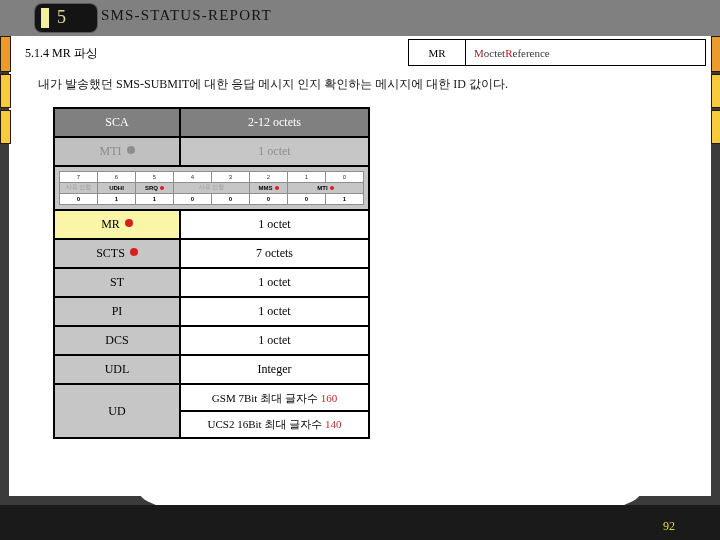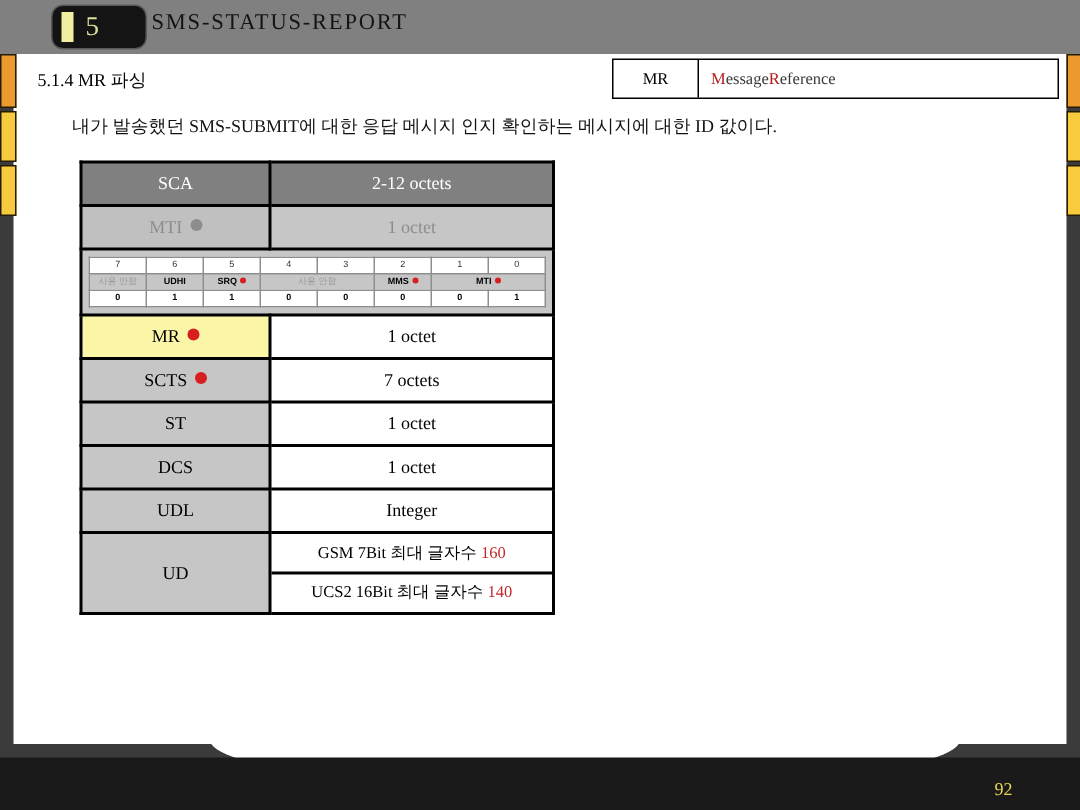--- a/index.html
+++ b/index.html
@@ -88,21 +88,21 @@
     font-family: "Liberation Serif", serif;
   }
 
   
   .section-heading {
     position: absolute; left: 25px; top: 45px;
     font-size: 12px; color: #000;
     font-family: "Liberation Serif", serif;
   }
   .body-paragraph {
-    position: absolute; left: 48px; top: 76px;
+    position: absolute; left: 38px; top: 76px;
     font-size: 12px; color: #111;
     font-family: "Liberation Serif", serif;
     white-space: nowrap;
   }
 
   
   .mr-box {
     position: absolute; left: 408px; top: 39px;
     width: 296px; height: 25px;
     border: 1px solid #000; background: #fff;
@@ -218,21 +218,21 @@
       <div class="tab tab-yellow" style="top: 110px; height: 32px; left: 711px;"></div>
     </div>
 
   <div class="section-heading">5.1.4 MR 파싱</div>
   <div class="body-paragraph">내가 발송했던 SMS-SUBMIT에 대한 응답 메시지 인지 확인하는 메시지에 대한 ID 값이다.</div>
 
   <div class="mr-box">
     <div class="mr-key">MR</div>
     <div class="mr-val">
       <span class="cap">M</span>
-        <span>essage </span>
+        <span>octet </span>
         <span class="cap">R</span>
         <span>eference</span>
     </div>
   </div>
 
   <table class="pdu-table">
     <colgroup>
       <col class="col-label">
       <col class="col-value">
     </colgroup>
@@ -289,20 +289,24 @@
         </tr>
         <tr>
           <td><span>SCTS</span><span class="dot"></span></td>
           <td><span>7 octets</span></td>
         </tr>
         <tr>
           <td><span>ST</span></td>
           <td><span>1 octet</span></td>
         </tr>
         <tr>
+          <td><span>PI</span></td>
+          <td><span>1 octet</span></td>
+        </tr>
+        <tr>
           <td><span>DCS</span></td>
           <td><span>1 octet</span></td>
         </tr>
         <tr>
           <td><span>UDL</span></td>
           <td><span>Integer</span></td>
         </tr>
         <tr>
           <td style="height: 50px;"><span>UD</span></td>
           <td class="ud-split">

